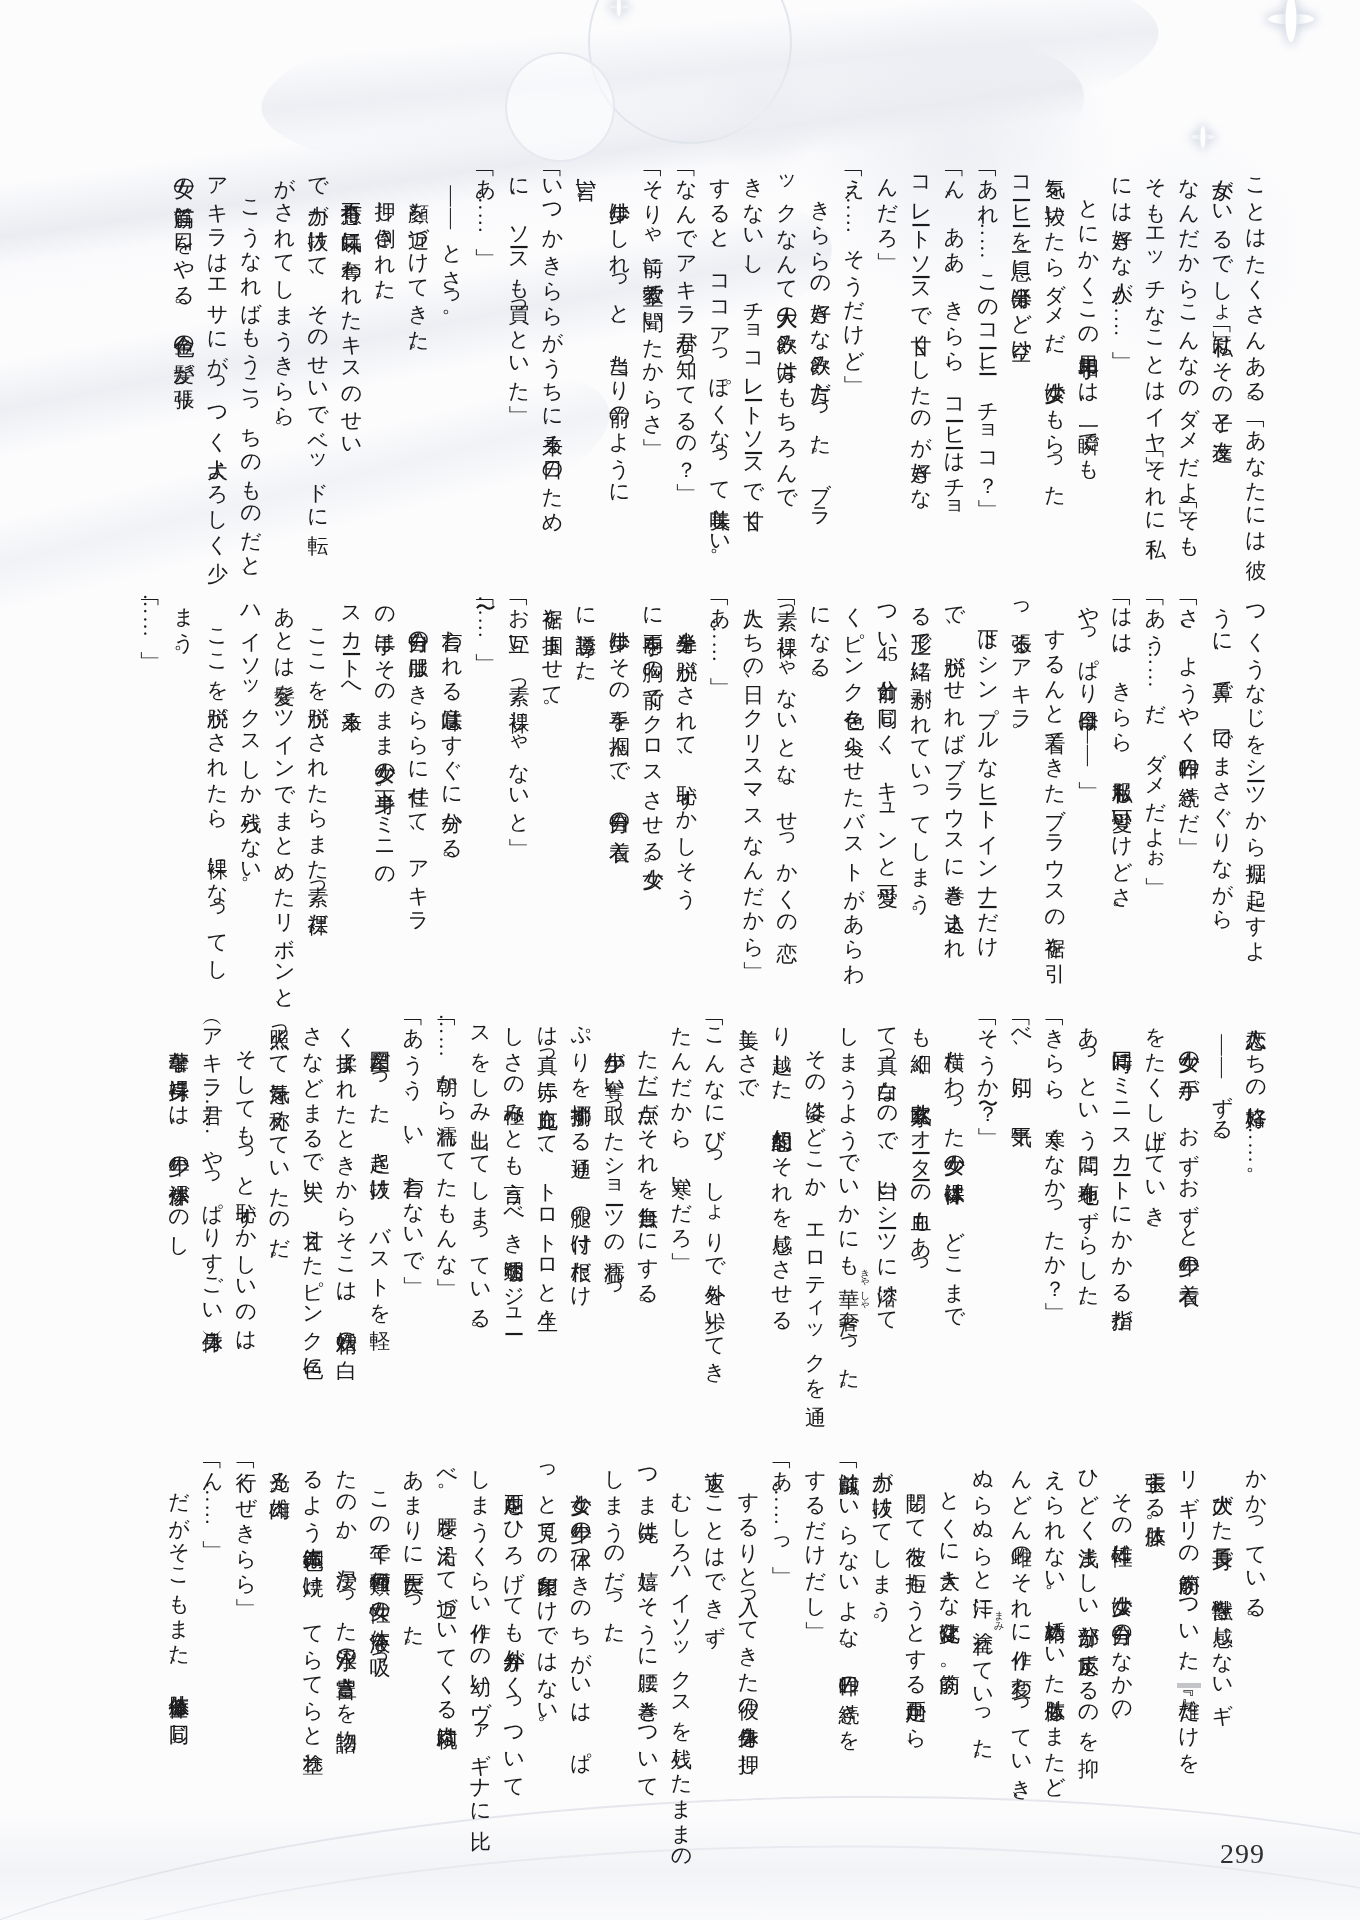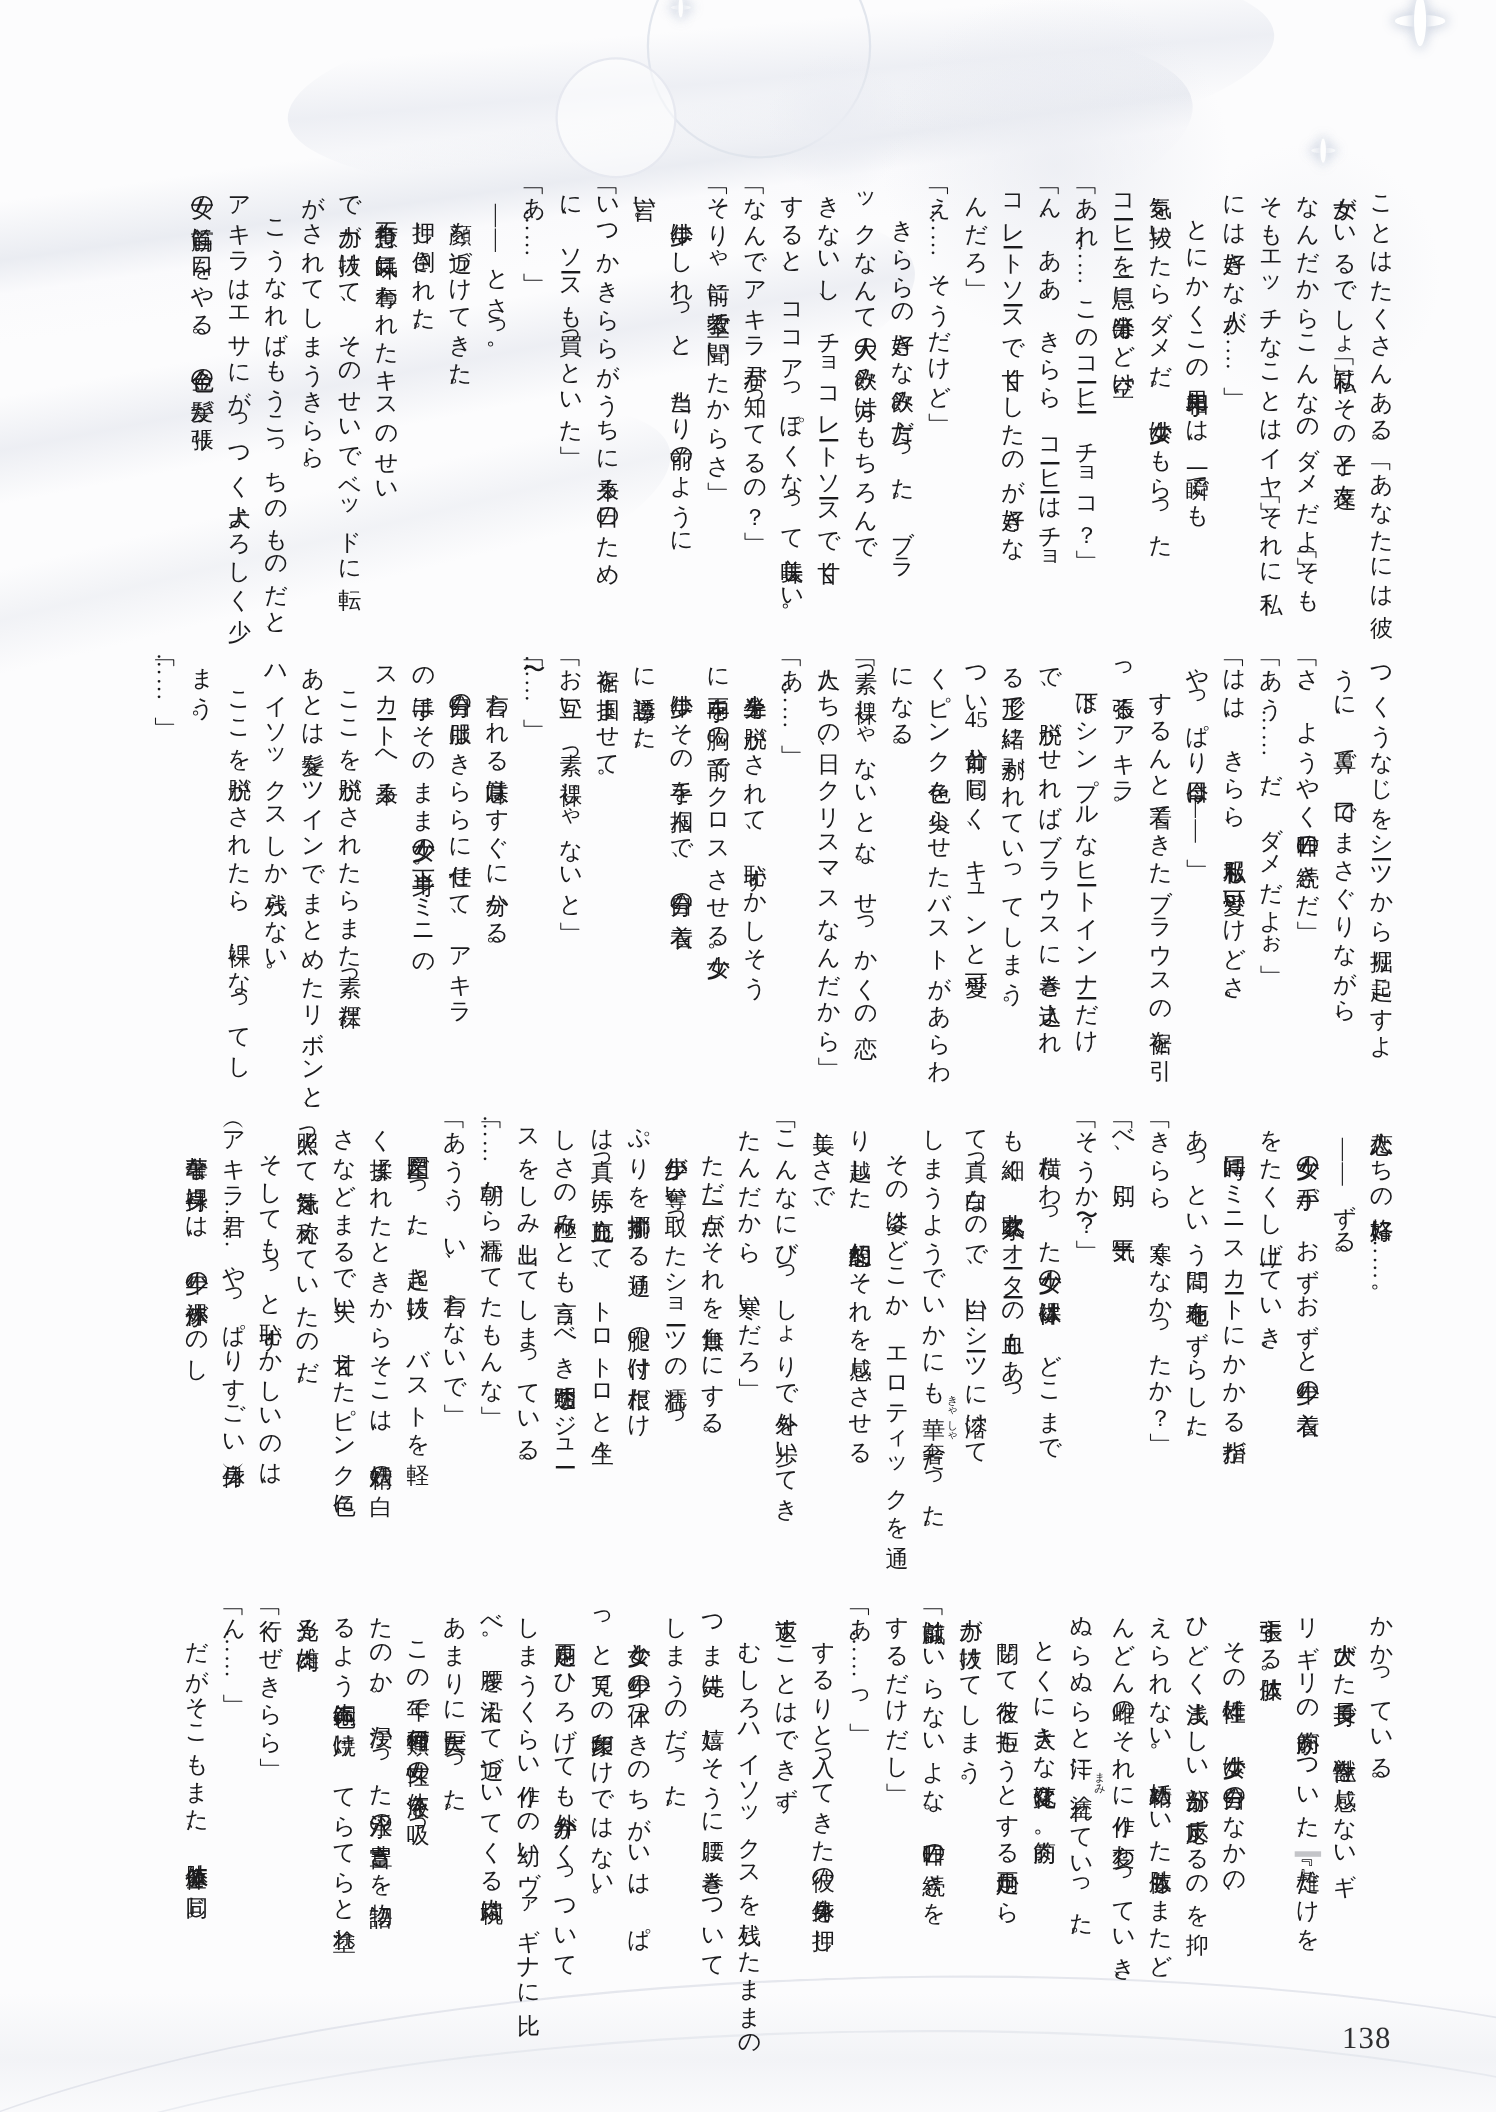--- a/index.html
+++ b/index.html
@@ -102,14 +102,14 @@
   <div class="decor sparkle s3"></div>
   <div class="decor softband"></div>
   <div class="decor arc a1"></div>
   <div class="decor arc a2"></div>
 
   <section id="band-0" class="band"><div class="col">ことはたくさんある。「あなたには彼</div><div class="col">女がいるでしょ」「私はその子と友達</div><div class="col">なんだからこんなのダメだよ」「そも</div><div class="col">そもエッチなことはイヤ」「それに私</div><div class="col">には好きな人が……」</div><div class="col">　とにかくこの男相手には、一瞬でも</div><div class="col">気を抜いたらダメだ。少女はもらった</div><div class="col">コーヒーを一息に半分ほど空け、</div><div class="col">「あれ……このコーヒー、チョコ？」</div><div class="col">「ん、ああ、きらら、コーヒーはチョ</div><div class="col">コレートソースで甘くしたのが好きな</div><div class="col">んだろ」</div><div class="col">「え……そうだけど」</div><div class="col">　きららの好きな飲み方だった。ブラ</div><div class="col">ックなんて大人の飲み方はもちろんで</div><div class="col">きないし、チョコレートソースで甘く</div><div class="col">すると、ココアっぽくなって美味しい。</div><div class="col">「なんでアキラ君が知ってるの？」</div><div class="col">「そりゃ前に教室で聞いたからさ」</div><div class="col">　少年はしれっと、当たり前のように</div><div class="col">言い。</div><div class="col">「いつかきららがうちに来る日のため</div><div class="col">に、ソースも買っといた」</div><div class="col">「あ……」</div><div class="col">　――とさっ。</div><div class="col">　顔を近づけてきた。</div><div class="col">　押し倒された。</div><div class="col">　不意打ち気味に奪われたキスのせい</div><div class="col">で力が抜けて、そのせいでベッドに転</div><div class="col">がされてしまうきらら。</div><div class="col">　こうなればもうこっちのものだと、</div><div class="col">アキラはエサにがっつく犬よろしく少</div><div class="col">女の首筋に口をやる。金色の髪が張り</div></section>
   <section id="band-1" class="band"><div class="col">つくうなじをシーツから掘り起こすよ</div><div class="col">うに、鼻で、口でまさぐりながら、</div><div class="col">「さ、ようやく昨日の続きだ」</div><div class="col">「あう……だ、ダメだよぉ」</div><div class="col">「はは、きらら、私服も可愛いけどさ。</div><div class="col">やっぱり今日は――」</div><div class="col">　するんと着てきたブラウスの裾を引</div><div class="col">っ張るアキラ。</div><div class="col">　下はシンプルなヒートインナーだけ</div><div class="col">で、脱がせればブラウスに巻き込まれ</div><div class="col">る形で一緒に剥がれていってしまう。</div><div class="col">つい<span class="tcy">45</span>分前と同じく、キュンと可愛</div><div class="col">くピンク色を尖らせたバストがあらわ</div><div class="col">になる。</div><div class="col">「素っ裸じゃないとな。せっかくの恋</div><div class="col">人たちの日、クリスマスなんだから」</div><div class="col">「あ……」</div><div class="col">　上半分を脱がされて、恥ずかしそう</div><div class="col">に両手を胸の前でクロスさせる少女。</div><div class="col">　少年はその手を掴んで、自分の着衣</div><div class="col">に誘導した。</div><div class="col">裾を掴ませて。</div><div class="col">「お互い、素っ裸じゃないと」</div><div class="col">「〜……」</div><div class="col">　言われる意味はすぐに分かる。</div><div class="col">　自分の服はきららに任せて、アキラ</div><div class="col">の手はそのまま少女の下半身。ミニの</div><div class="col">スカートへ来る。</div><div class="col">　ここを脱がされたらまた素っ裸だ。</div><div class="col">あとは髪をツインでまとめたリボンと、</div><div class="col">ハイソックスしか残らない。</div><div class="col">　ここを脱がされたら、裸になってし</div><div class="col">まう。</div><div class="col">「……」</div></section>
   <section id="band-2" class="band"><div class="col">恋人たちの格好に……。</div><div class="col">　――ずる。</div><div class="col">　少女の手が、おずおずと少年の着衣</div><div class="col">をたくし上げていき。</div><div class="col">　同時にミニスカートにかかる指が、</div><div class="col">あっという間に布地をずらした。</div><div class="col">「きらら、寒くなかったか？」</div><div class="col">「べ、別に、平気」</div><div class="col">「そうか〜？」</div><div class="col">　横たわった少女の裸体は、どこまで</div><div class="col">も細く。北欧系クオーターの血もあっ</div><div class="col">て真っ白なので、白いシーツに溶けて</div><div class="col">しまうようでいかにも<ruby>華奢<rt>きゃしゃ</rt></ruby>だった。</div><div class="col">　その姿はどこか、エロティックを通</div><div class="col">り越した、幻想的なそれを感じさせる</div><div class="col">美しさで、</div><div class="col">「こんなにびっしょりで外を歩いてき</div><div class="col">たんだから、寒いだろ」</div><div class="col">　ただ一点がそれを台無しにする。</div><div class="col">　少年が奪い取ったショーツの濡れっ</div><div class="col">ぷりを揶揄する通り、腿の付け根だけ</div><div class="col">は真っ赤に充血して、トロトロと生々</div><div class="col">しさの極みとも言うべき透明なジュー</div><div class="col">スをしみ出してしまっている。</div><div class="col">「……朝から濡れてたもんな」</div><div class="col">「あうう、い、言わないで」</div><div class="col">　図星だった。起き抜け、バストを軽</div><div class="col">く揉まれたときからそこは、妖精の白</div><div class="col">さなどまるで失い、甘えたピンク色に</div><div class="col">火照って汁気を称えていたのだ。</div><div class="col">　そしてもっと恥ずかしいのは、</div><div class="col">（アキラ君……やっぱりすごい身体）</div><div class="col">　華奢な裸身には、少年の裸体がのし</div></section>
   <section id="band-3" class="band"><div class="col">かかっている。</div><div class="col">　大人びた長身で、獣性を感じないギ</div><div class="col">リギリの筋肉がついた、<span class="hl">『雄』</span>だけを</div><div class="col">主張する肢体。</div><div class="col">　その雄性に、少女は自分のなかの、</div><div class="col">ひどく浅ましい部分が反応するのを抑</div><div class="col">えられない。妖精めいた肢体もまたど</div><div class="col">んどん雌のそれに作り変わっていき、</div><div class="col">ぬらぬらと汗に<ruby>塗<rt>まみ</rt></ruby>れていった。</div><div class="col">　とくに大きな変化は、筋肉。</div><div class="col">　閉じて彼を拒もうとする両足から、</div><div class="col">力が抜けてしまう。</div><div class="col">「前戯はいらないよな。昨日の続きを</div><div class="col">するだけだし」</div><div class="col">「あ……っ」</div><div class="col">　するりと入ってきた彼の身体を押し</div><div class="col">返すことはできず。</div><div class="col">　むしろハイソックスを残したままの</div><div class="col">つま先は、嬉しそうに腰に巻きついて</div><div class="col">しまうのだった。</div><div class="col">　少女と少年の体つきのちがいは、ぱ</div><div class="col">っと見ての印象だけではない。</div><div class="col">　両足をひろげても外弁がくっついて</div><div class="col">しまうくらい作りの幼いヴァギナに比</div><div class="col">べ。腰を沿えて近づいてくる肉杭は、</div><div class="col">あまりに巨大だった。</div><div class="col">　この年で何種類の女性の体液を吸っ</div><div class="col">たのか。浸かった淫水の豊富さを物語</div><div class="col">るよう赤銅色に焼け、てらてらと塗れ</div><div class="col">光る雄肉。</div><div class="col">「行くぜきらら」</div><div class="col">「ん……」</div><div class="col">　だがそこもまた、肢体全体と同じ。</div></section>
 
-  <div class="page-number">138</div>
+  <div class="page-number">299</div>
 </div>
 
 </body></html>

